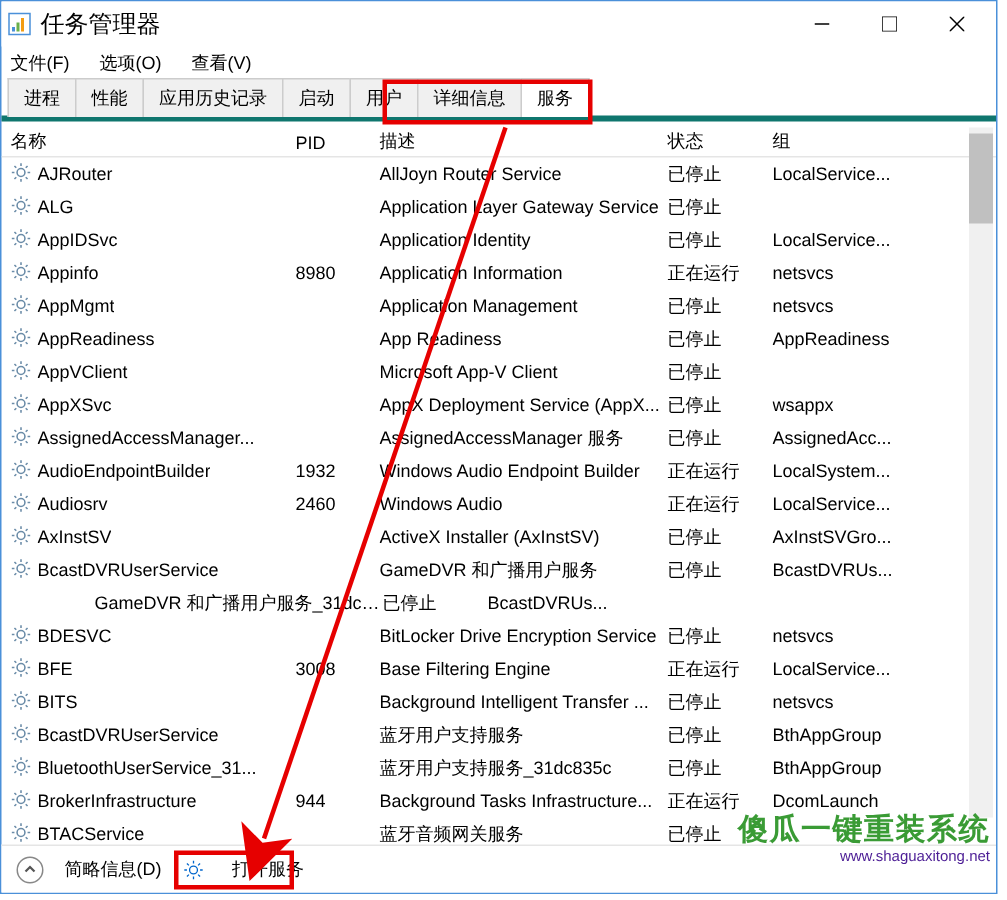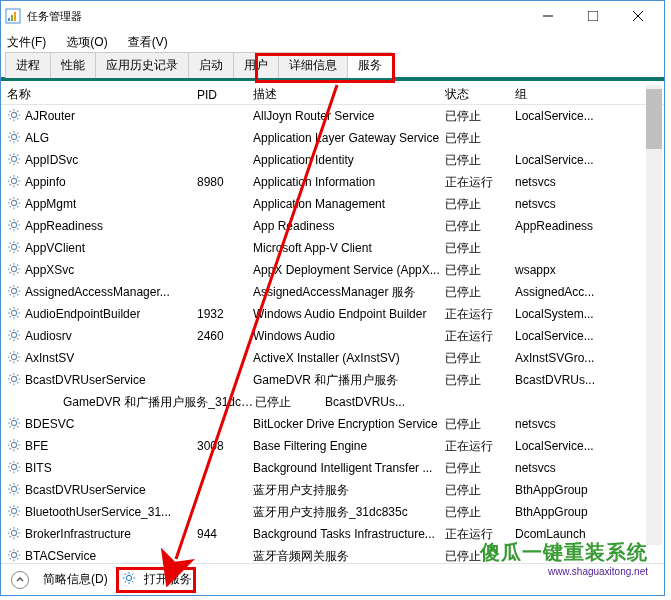--- a/index.html
+++ b/index.html
@@ -1,20 +1,20 @@
 <!DOCTYPE html>
 <html><head>
 <meta charset="utf-8">
 <style>
 *{box-sizing:border-box;margin:0;padding:0;font-family:"Microsoft YaHei","Segoe UI",sans-serif;font-size:12px;color:#000}
 body{background:#fff;width:671px;height:600px;position:relative;overflow:hidden}
 .window{width:665px;height:596px;border:1px solid #4a90d9;position:relative;background:#fff}
 .titlebar{height:30px;display:flex;align-items:center;padding:0 4px;background:#fff}
 .titlebar-icon{width:16px;height:16px;margin-right:6px}
-.title{flex:1;font-size:11px}
+.title{flex:1;font-size:16px}
 .win-btns{display:flex}
 .win-btn{width:45px;height:28px;display:flex;align-items:center;justify-content:center;cursor:pointer}
 .menubar{height:22px;display:flex;align-items:center;padding:0 6px;gap:20px}
 .menu-item{cursor:pointer}
 .tabbar{height:26px;border-bottom:4px solid #0f766e;display:flex;align-items:flex-end;padding:0 4px;margin-top:2px}
 .tab{padding:4px 10px;border:1px solid transparent;cursor:pointer;background:#f0f0f0;border:1px solid #ccc;border-bottom:none;margin-right:-1px;position:relative;top:1px}
 .tab.active{background:#fff;z-index:2}
 .redbox1{position:absolute;left:254px;top:52px;width:140px;height:30px;border:3px solid #e60000;pointer-events:none;z-index:10}
 .content{position:relative;height:calc(100% - 112px);overflow:hidden}
 .headers{display:flex;height:24px;align-items:center;border-bottom:1px solid #e5e5e5;padding:4px 0 0 6px}
@@ -26,24 +26,24 @@
 .hdr{font-size:12px;color:#000;cursor:pointer}
 .rows{overflow:hidden}
 .row{display:flex;height:22px;align-items:center;padding-left:6px}
 .cell{white-space:nowrap;overflow:hidden;text-overflow:ellipsis;font-size:12px}
 .svc-icon{width:14px;height:14px;margin-right:4px;flex-shrink:0}
 .name-cell{display:flex;align-items:center;width:190px}
 .scrollbar{position:absolute;right:2px;top:84px;width:16px;height:460px;background:#f0f0f0}
 .scroll-thumb{width:16px;height:60px;background:#c0c0c0;margin-top:4px}
 .bottombar{position:absolute;bottom:0;left:0;right:0;height:32px;border-top:1px solid #e5e5e5;display:flex;align-items:center;padding:0 10px;gap:14px;background:#fff}
 .expand-btn{width:18px;height:18px;border:1px solid #888;border-radius:50%;display:flex;align-items:center;justify-content:center;cursor:pointer}
-.link{color:#0066cc;cursor:pointer;display:flex;align-items:flex-start;gap:8px}
+.link{color:#0066cc;cursor:pointer;display:flex;align-items:center;gap:19px}
 .redbox2{position:absolute;left:115px;bottom:2px;width:80px;height:26px;border:3px solid #e60000;pointer-events:none;z-index:10}
 .arrow{position:absolute;pointer-events:none;z-index:9}
-.watermark{position:absolute;right:16px;bottom:18px;text-align:right;z-index:20;pointer-events:none}
+.watermark{position:absolute;right:4px;bottom:18px;text-align:right;z-index:20;pointer-events:none}
 .wm1{font-size:20px;font-weight:bold;color:#3a9b35;letter-spacing:1px}
 .wm2{font-size:10px;color:#4c1d95}
 </style>
 </head>
 <body>
 
 <div class="window">
   <div class="titlebar">
     <svg class="titlebar-icon" viewBox="0 0 16 16">
         <rect x="1" y="1" width="14" height="14" fill="#fff" stroke="#4a90d9"></rect>

